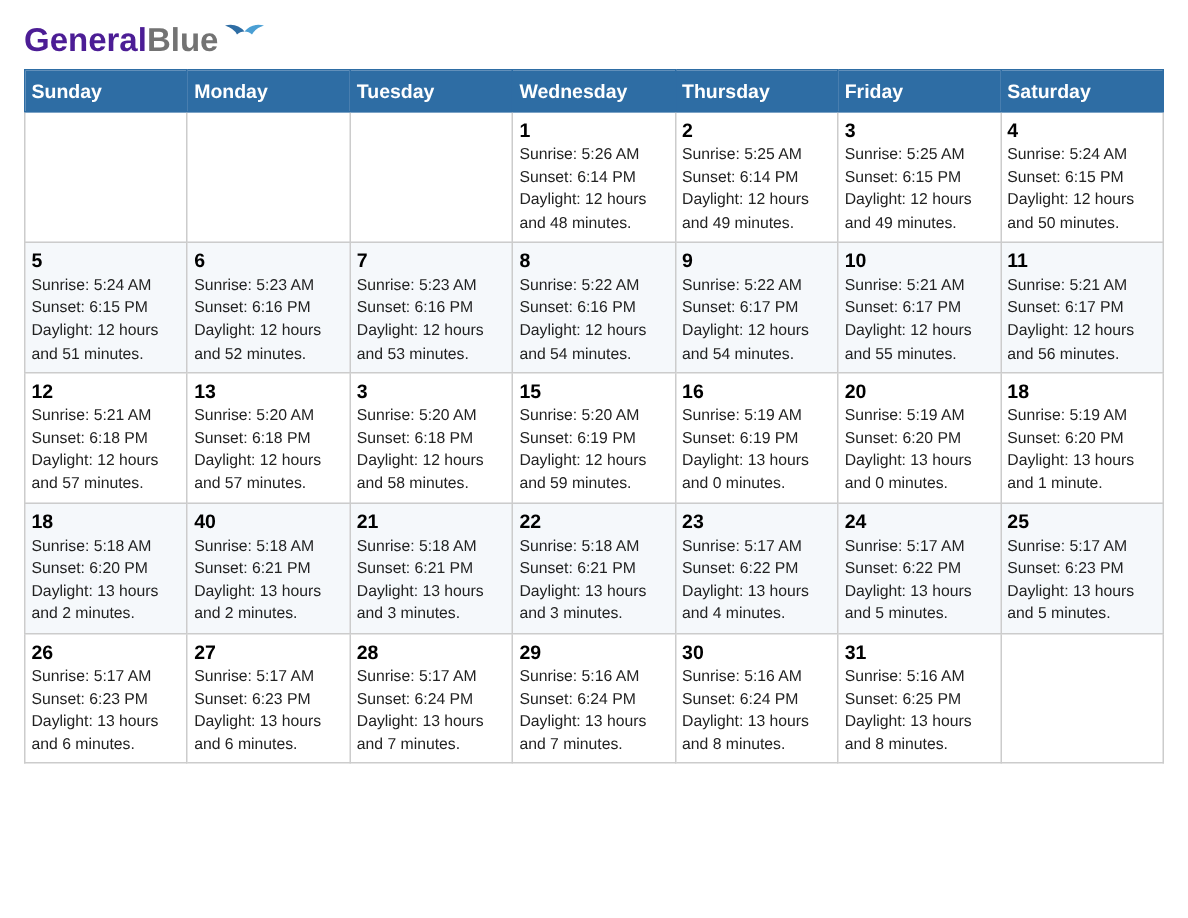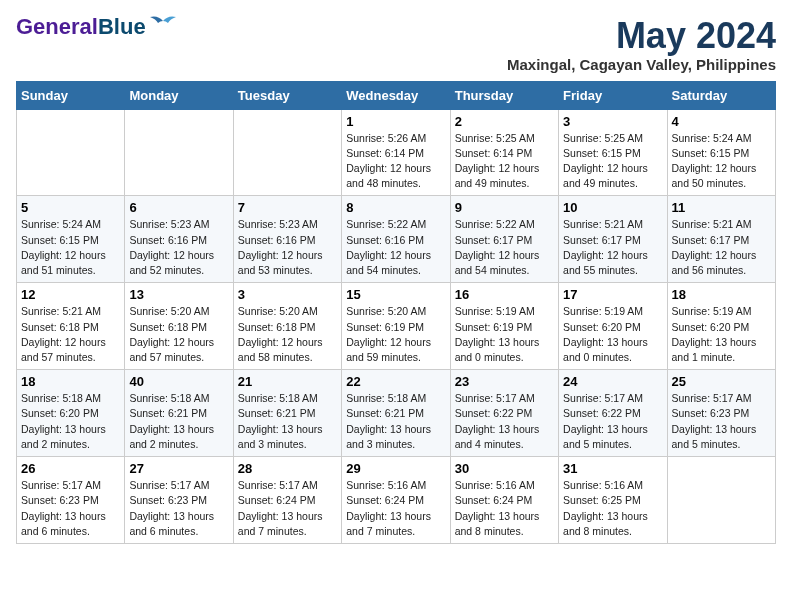--- a/index.html
+++ b/index.html
@@ -85,31 +85,27 @@
       background: #fff !important;
     }
   </style>
 </head>
 <body>
 
 <div class="header">
   <div class="logo">
     <div style="display:flex; align-items:center;">
       <span class="logo-text">
-        <span>General</span><span style="color:#0c4a6e">Blue</span>
+        <span>General</span><span style="color:#737373">Blue</span>
       </span>
       <svg width="30" height="20" viewBox="0 0 30 20" style="margin-left:2px; margin-top:-8px;">
         <path d="M15 8 Q20 2 28 4 Q22 6 20 10 Q18 8 15 8Z" fill="#4a9fd4"></path>
         <path d="M15 8 Q10 2 2 4 Q8 6 10 10 Q12 8 15 8Z" fill="#2e6da4"></path>
       </svg>
     </div>
-  </div>
-  <div class="title-block">
-    <div class="month-year">May 2024</div>
-    <div class="location">Maxingal, Cagayan Valley, Philippines</div>
   </div>
 </div>
 
 <table>
   <thead>
     <tr>
     <th>Sunday</th>
         <th>Monday</th>
         <th>Tuesday</th>
         <th>Wednesday</th>
@@ -185,21 +181,21 @@
         </td>
         <td>
           <span class="day-num">15</span>
           <div class="day-info">Sunrise: 5:20 AM<br>Sunset: 6:19 PM<br>Daylight: 12 hours and 59 minutes.</div>
         </td>
         <td>
           <span class="day-num">16</span>
           <div class="day-info">Sunrise: 5:19 AM<br>Sunset: 6:19 PM<br>Daylight: 13 hours and 0 minutes.</div>
         </td>
         <td>
-          <span class="day-num">17</span>
+          <span class="day-num">20</span>
           <div class="day-info">Sunrise: 5:19 AM<br>Sunset: 6:20 PM<br>Daylight: 13 hours and 0 minutes.</div>
         </td>
         <td>
           <span class="day-num">18</span>
           <div class="day-info">Sunrise: 5:19 AM<br>Sunset: 6:20 PM<br>Daylight: 13 hours and 1 minute.</div>
         </td>
       </tr>
       <tr>
         <td>
           <span class="day-num">18</span>

